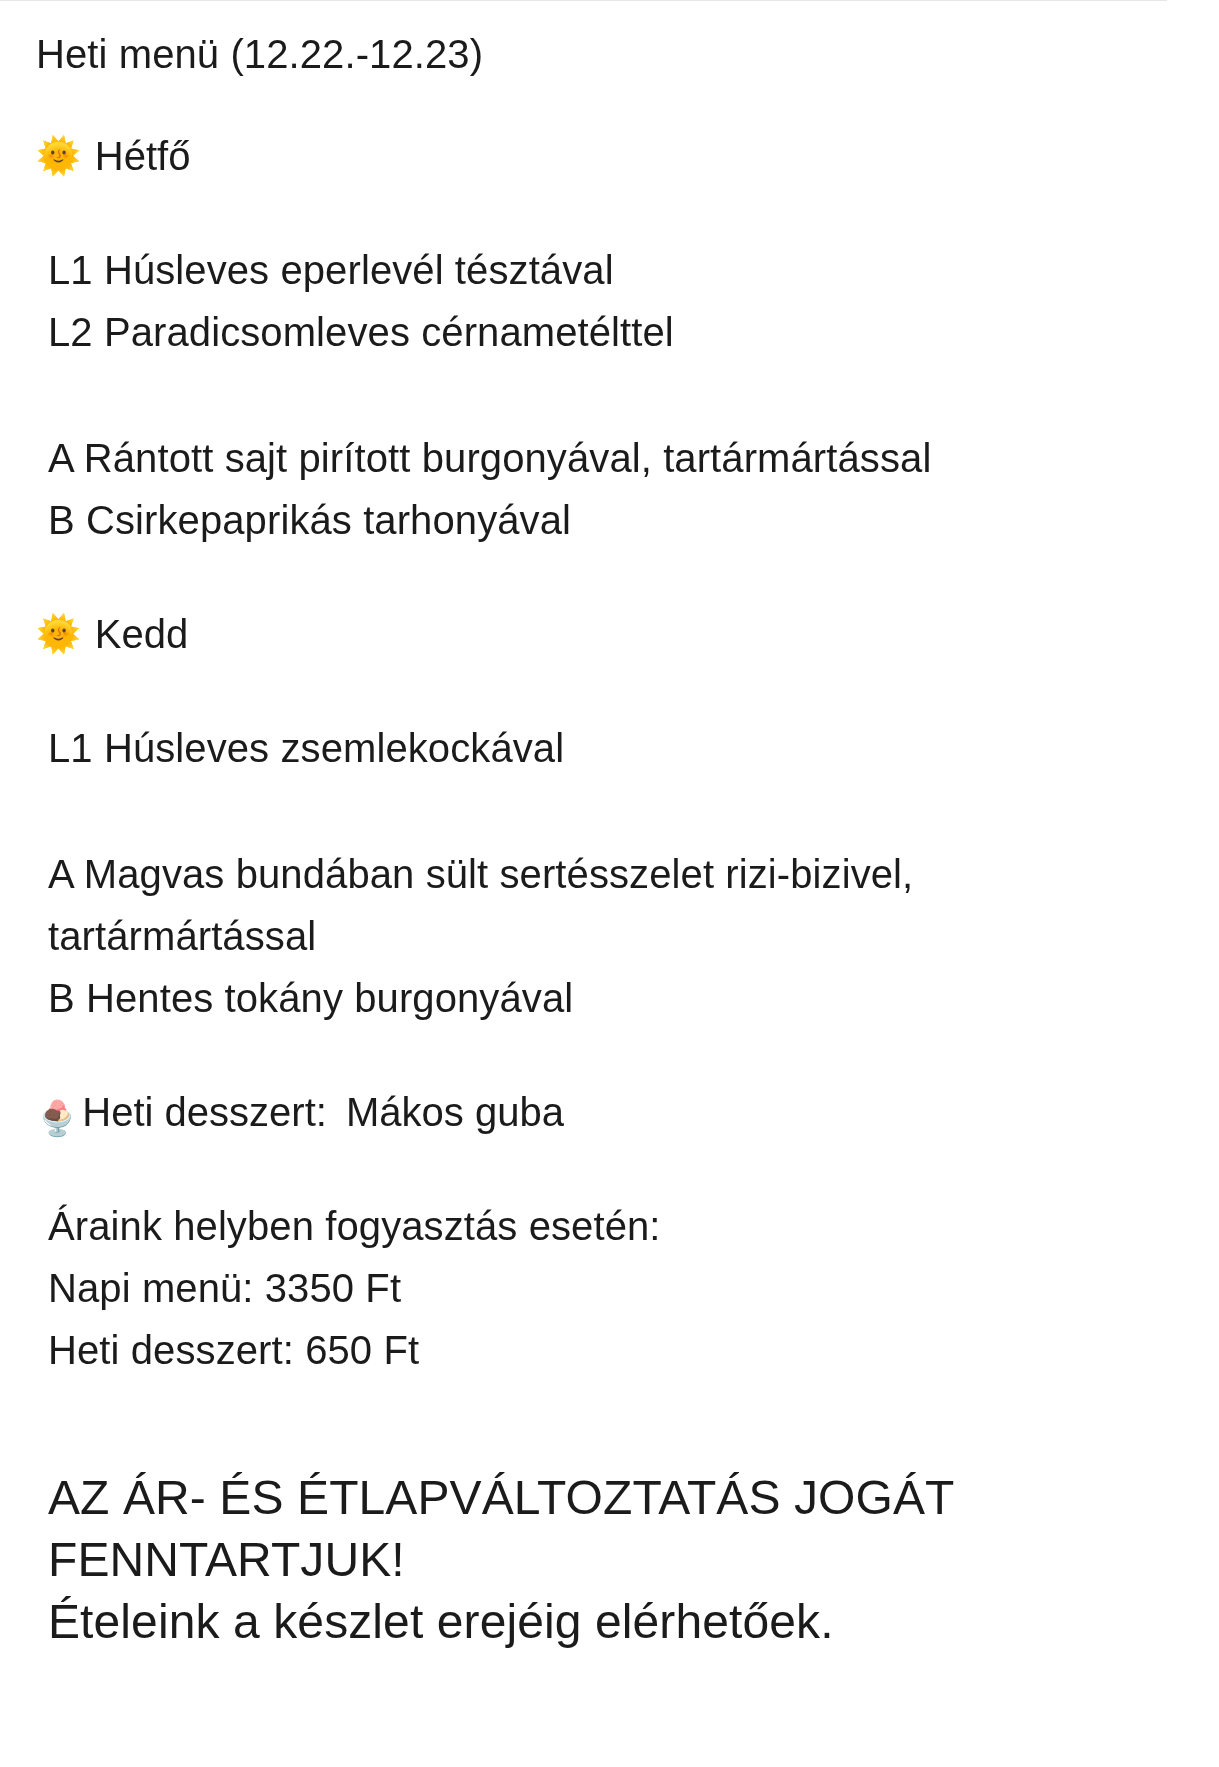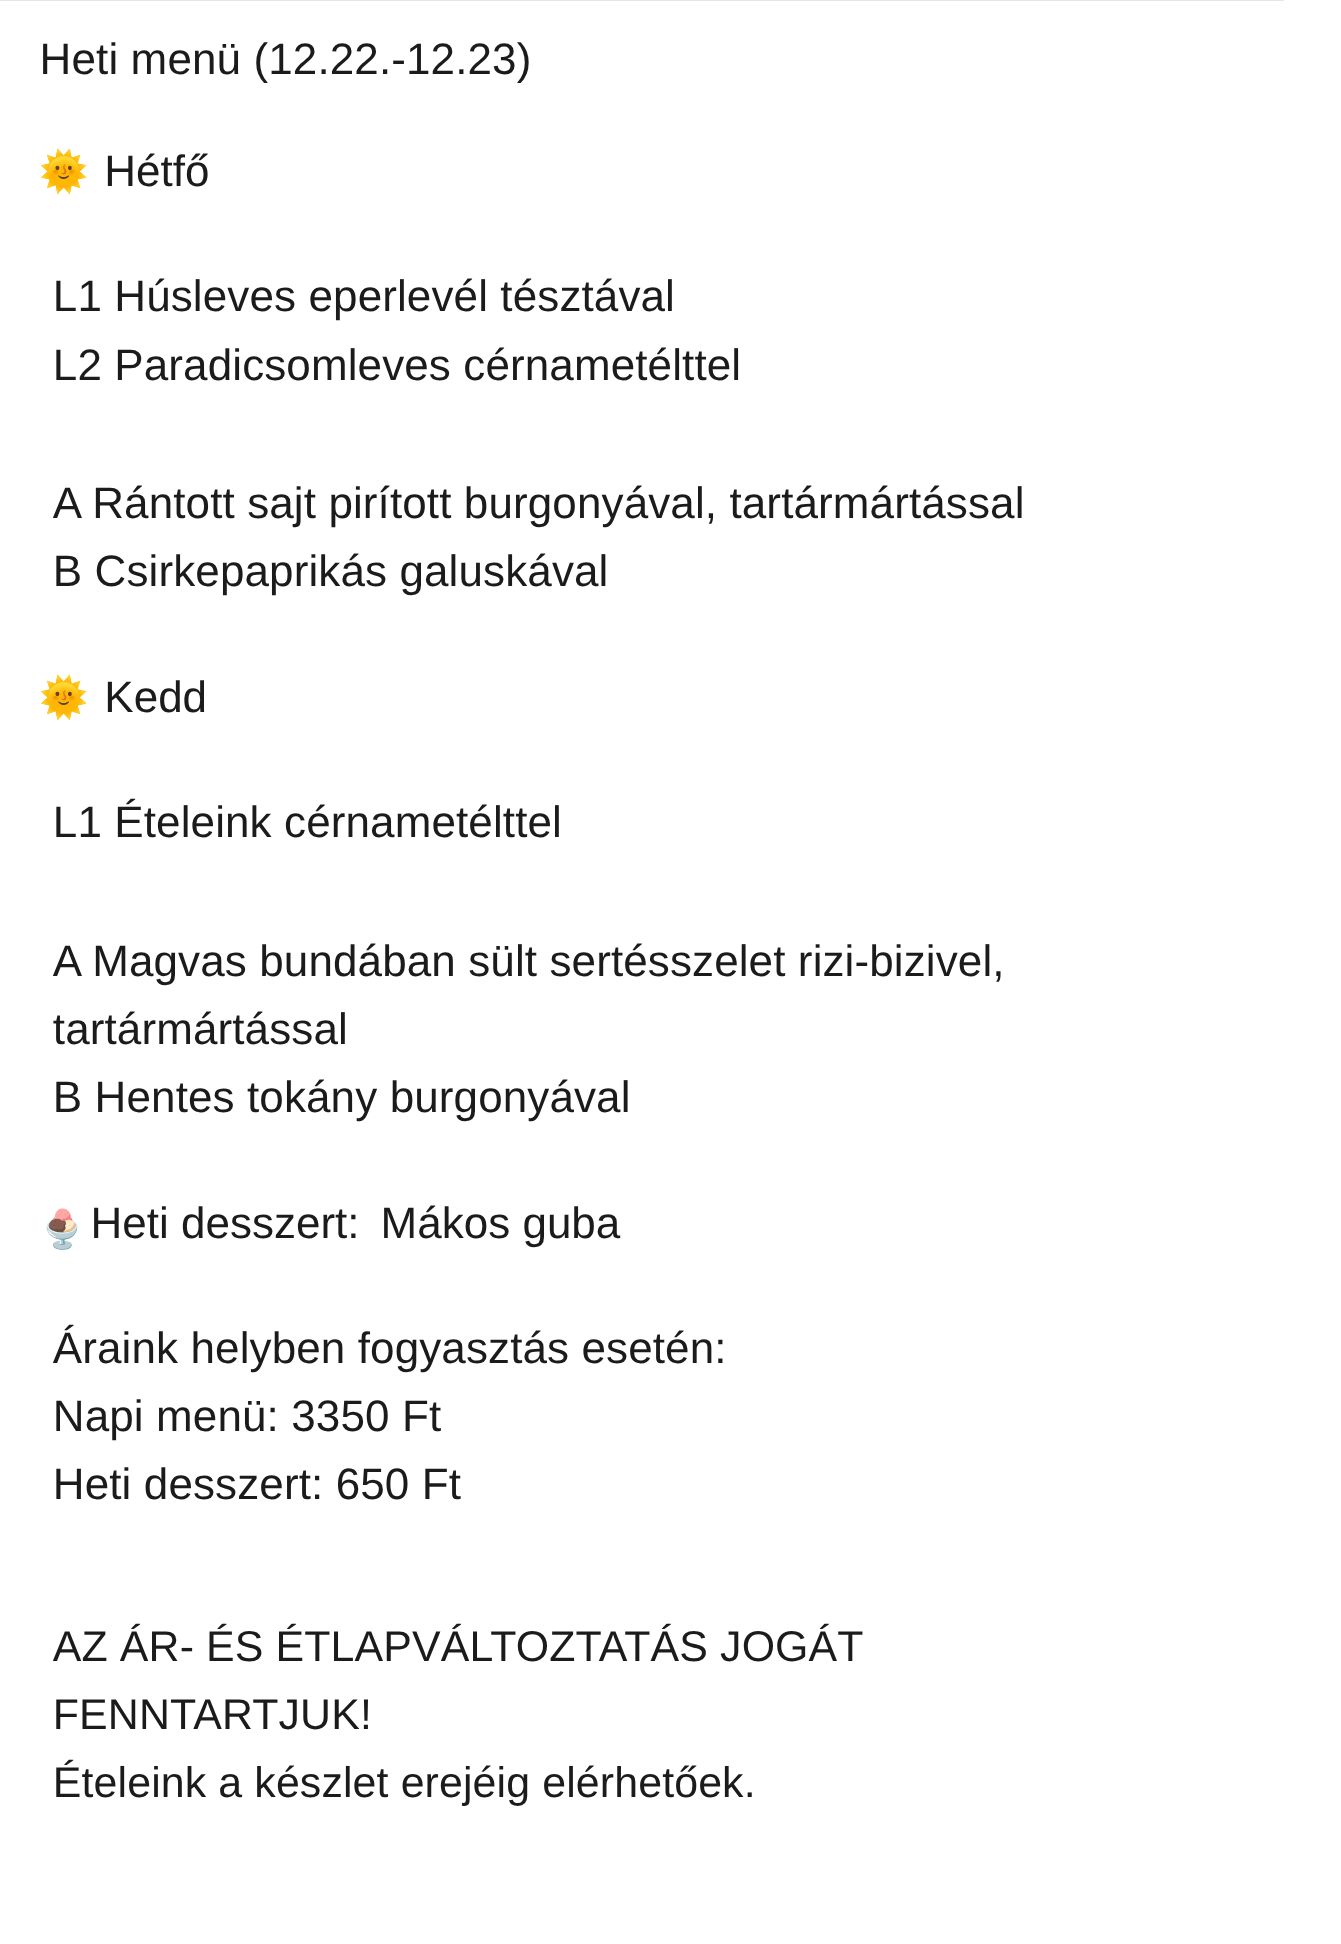--- a/index.html
+++ b/index.html
@@ -64,21 +64,21 @@
   }
   .dessert-row .emoji {
     font-size: 34px;
     transform: translateY(4px);
   }
   .block {
     margin: 12px;
     padding: 0;
   }
   .uppercase-block .line {
-    font-size: 39px;
+    font-size: 48px;
   }
 </style>
 </head>
 <body>
 
 <div class="page">
 
   <div class="top-rule"></div>
 
   <div class="content">
@@ -96,34 +96,34 @@
 
     <div class="block">
       <div class="line">L1 Húsleves eperlevél tésztával</div>
       <div class="line">L2 Paradicsomleves cérnametélttel</div>
     </div>
 
     <div class="spacer"></div>
 
     <div class="block">
       <div class="line">A Rántott sajt pirított burgonyával, tartármártással</div>
-      <div class="line">B Csirkepaprikás galuskával</div>
+      <div class="line">B Csirkepaprikás tarhonyával</div>
     </div>
 
     <div class="spacer"></div>
 
     <div class="day-heading">
       <span class="emoji">🌞</span>
       <span>Kedd</span>
     </div>
 
     <div class="spacer"></div>
 
     <div class="block">
-      <div class="line">L1 Ételeink cérnametélttel</div>
+      <div class="line">L1 Húsleves zsemlekockával</div>
     </div>
 
     <div class="spacer"></div>
 
     <div class="block">
       <div class="line">A Magvas bundában sült sertésszelet rizi-bizivel, tartármártással</div>
       <div class="line">B Hentes tokány burgonyával</div>
     </div>
 
     <div class="spacer"></div>

